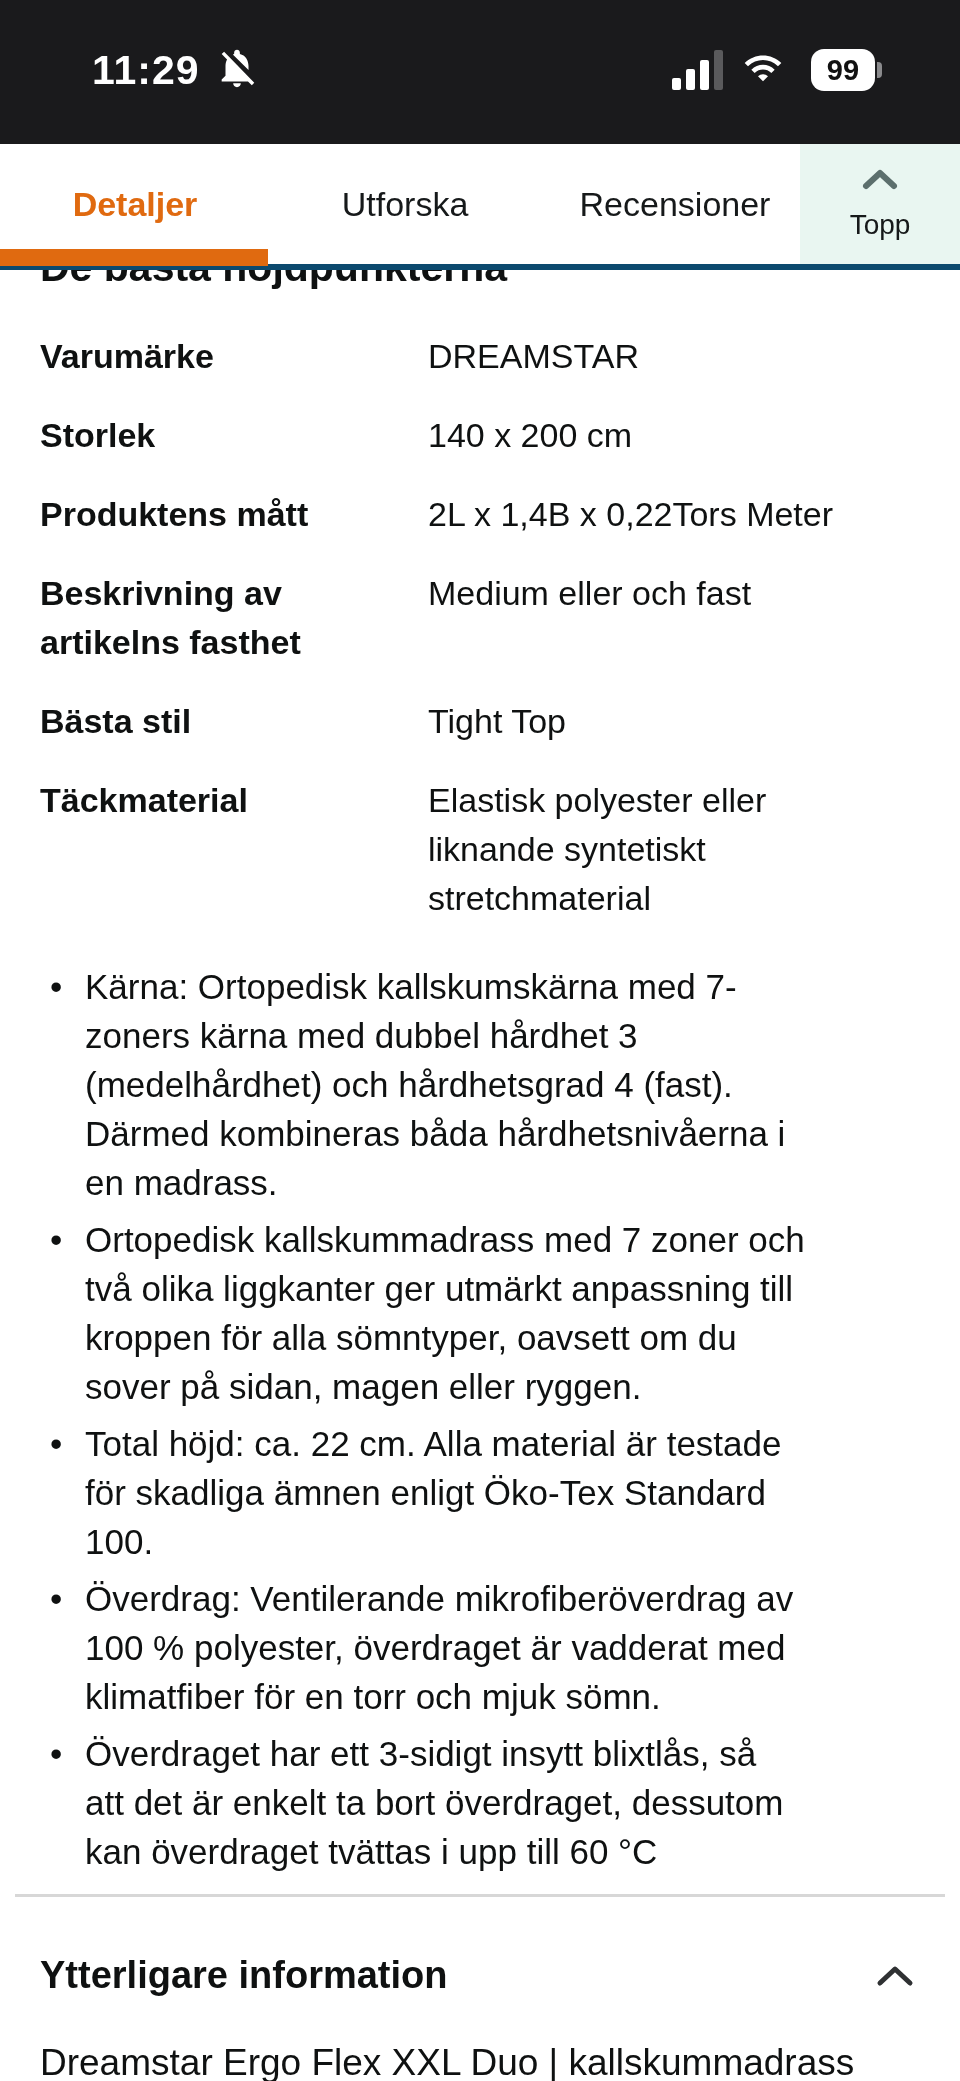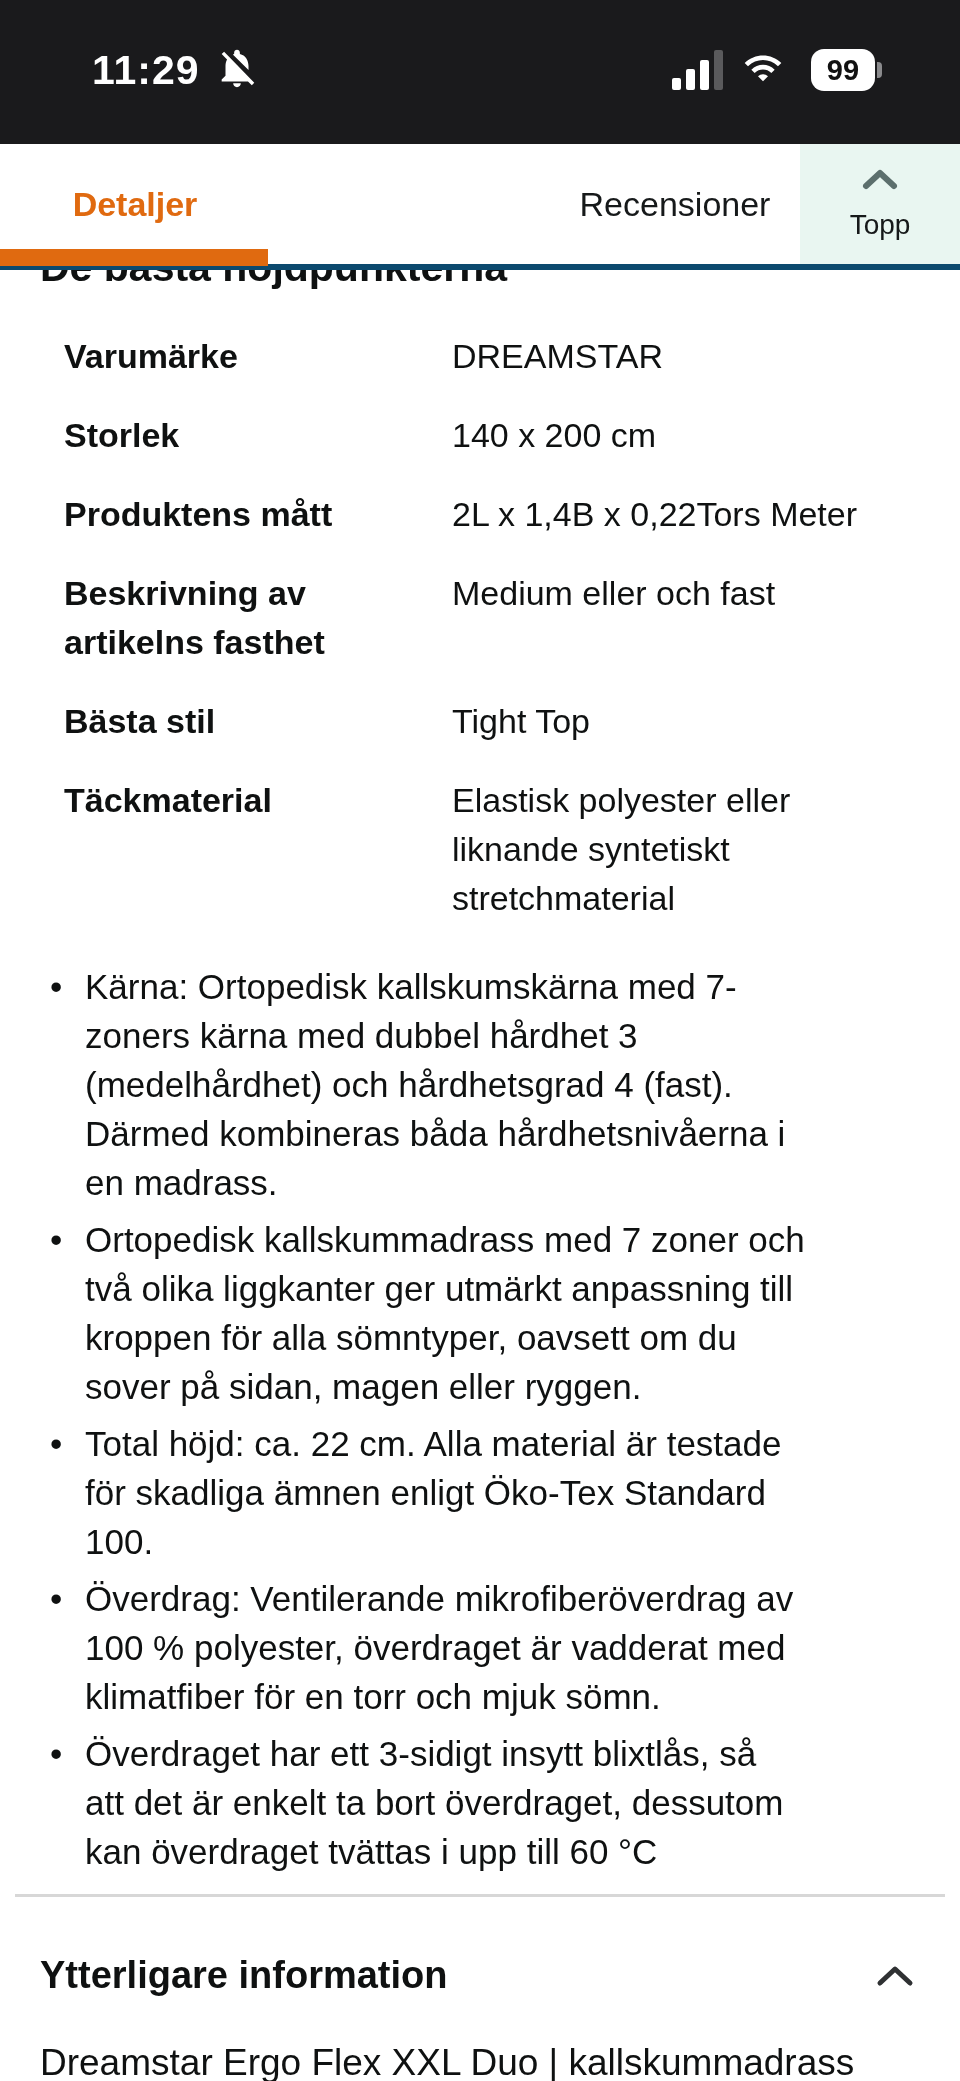--- a/index.html
+++ b/index.html
@@ -31,21 +31,21 @@
   .tab-underline{position:absolute;left:0;bottom:-2px;width:268px;height:17px;background:#e06a10;z-index:6;}
   .topp{position:absolute;right:0;top:0;width:160px;height:100%;background:#e9f6f1;display:flex;
     flex-direction:column;align-items:center;justify-content:center;gap:15px;cursor:pointer;}
   .topp-label{font-size:28px;color:#16191a;}
 
   
   .clipped-heading{position:absolute;top:244px;left:40px;font-size:41px;font-weight:700;z-index:1;white-space:nowrap;}
 
   
   .spec-table{position:absolute;top:332px;left:40px;width:880px;}
-  .spec-row{display:grid;grid-template-columns:388px 1fr;margin-bottom:30px;margin-left:24px;}
+  .spec-row{display:grid;grid-template-columns:388px 1fr;margin-bottom:30px;}
   .spec-label{font-weight:700;font-size:34px;line-height:49px;padding-right:30px;}
   .spec-value{font-size:34px;line-height:49px;white-space:pre-line;}
 
   
   .bullets{position:absolute;top:962px;left:40px;width:884px;margin:0;padding:0;list-style:none;}
   .bullets li{position:relative;padding-left:45px;font-size:35px;line-height:49px;margin-bottom:8px;white-space:pre-line;}
   .bullets li::before{content:"\2022";position:absolute;left:10px;top:0;font-size:35px;line-height:49px;}
 
   
   .divider{position:absolute;top:1894px;left:15px;width:930px;height:3px;background:#d7d7d7;}
@@ -82,20 +82,21 @@
       </span>
       <span class="battery">
         <span class="battery-body">99</span>
         <span class="battery-nub"></span>
       </span>
     </div>
   </div>
 
   <div class="tab-bar">
     <div class="tab tab-0">Detaljer</div>
+    <div class="tab tab-1">Utforska</div>
     <div class="tab tab-2">Recensioner</div>
     <div class="tab-underline"></div>
     <div class="topp">
       <span>
         <svg width="38" height="22" viewBox="0 0 38 22">
           <polyline points="5,18 19,5 33,18" fill="none" stroke="#5c6f6d" stroke-width="6" stroke-linecap="round" stroke-linejoin="round"></polyline>
         </svg>
       </span>
       <span class="topp-label">Topp</span>
     </div>

